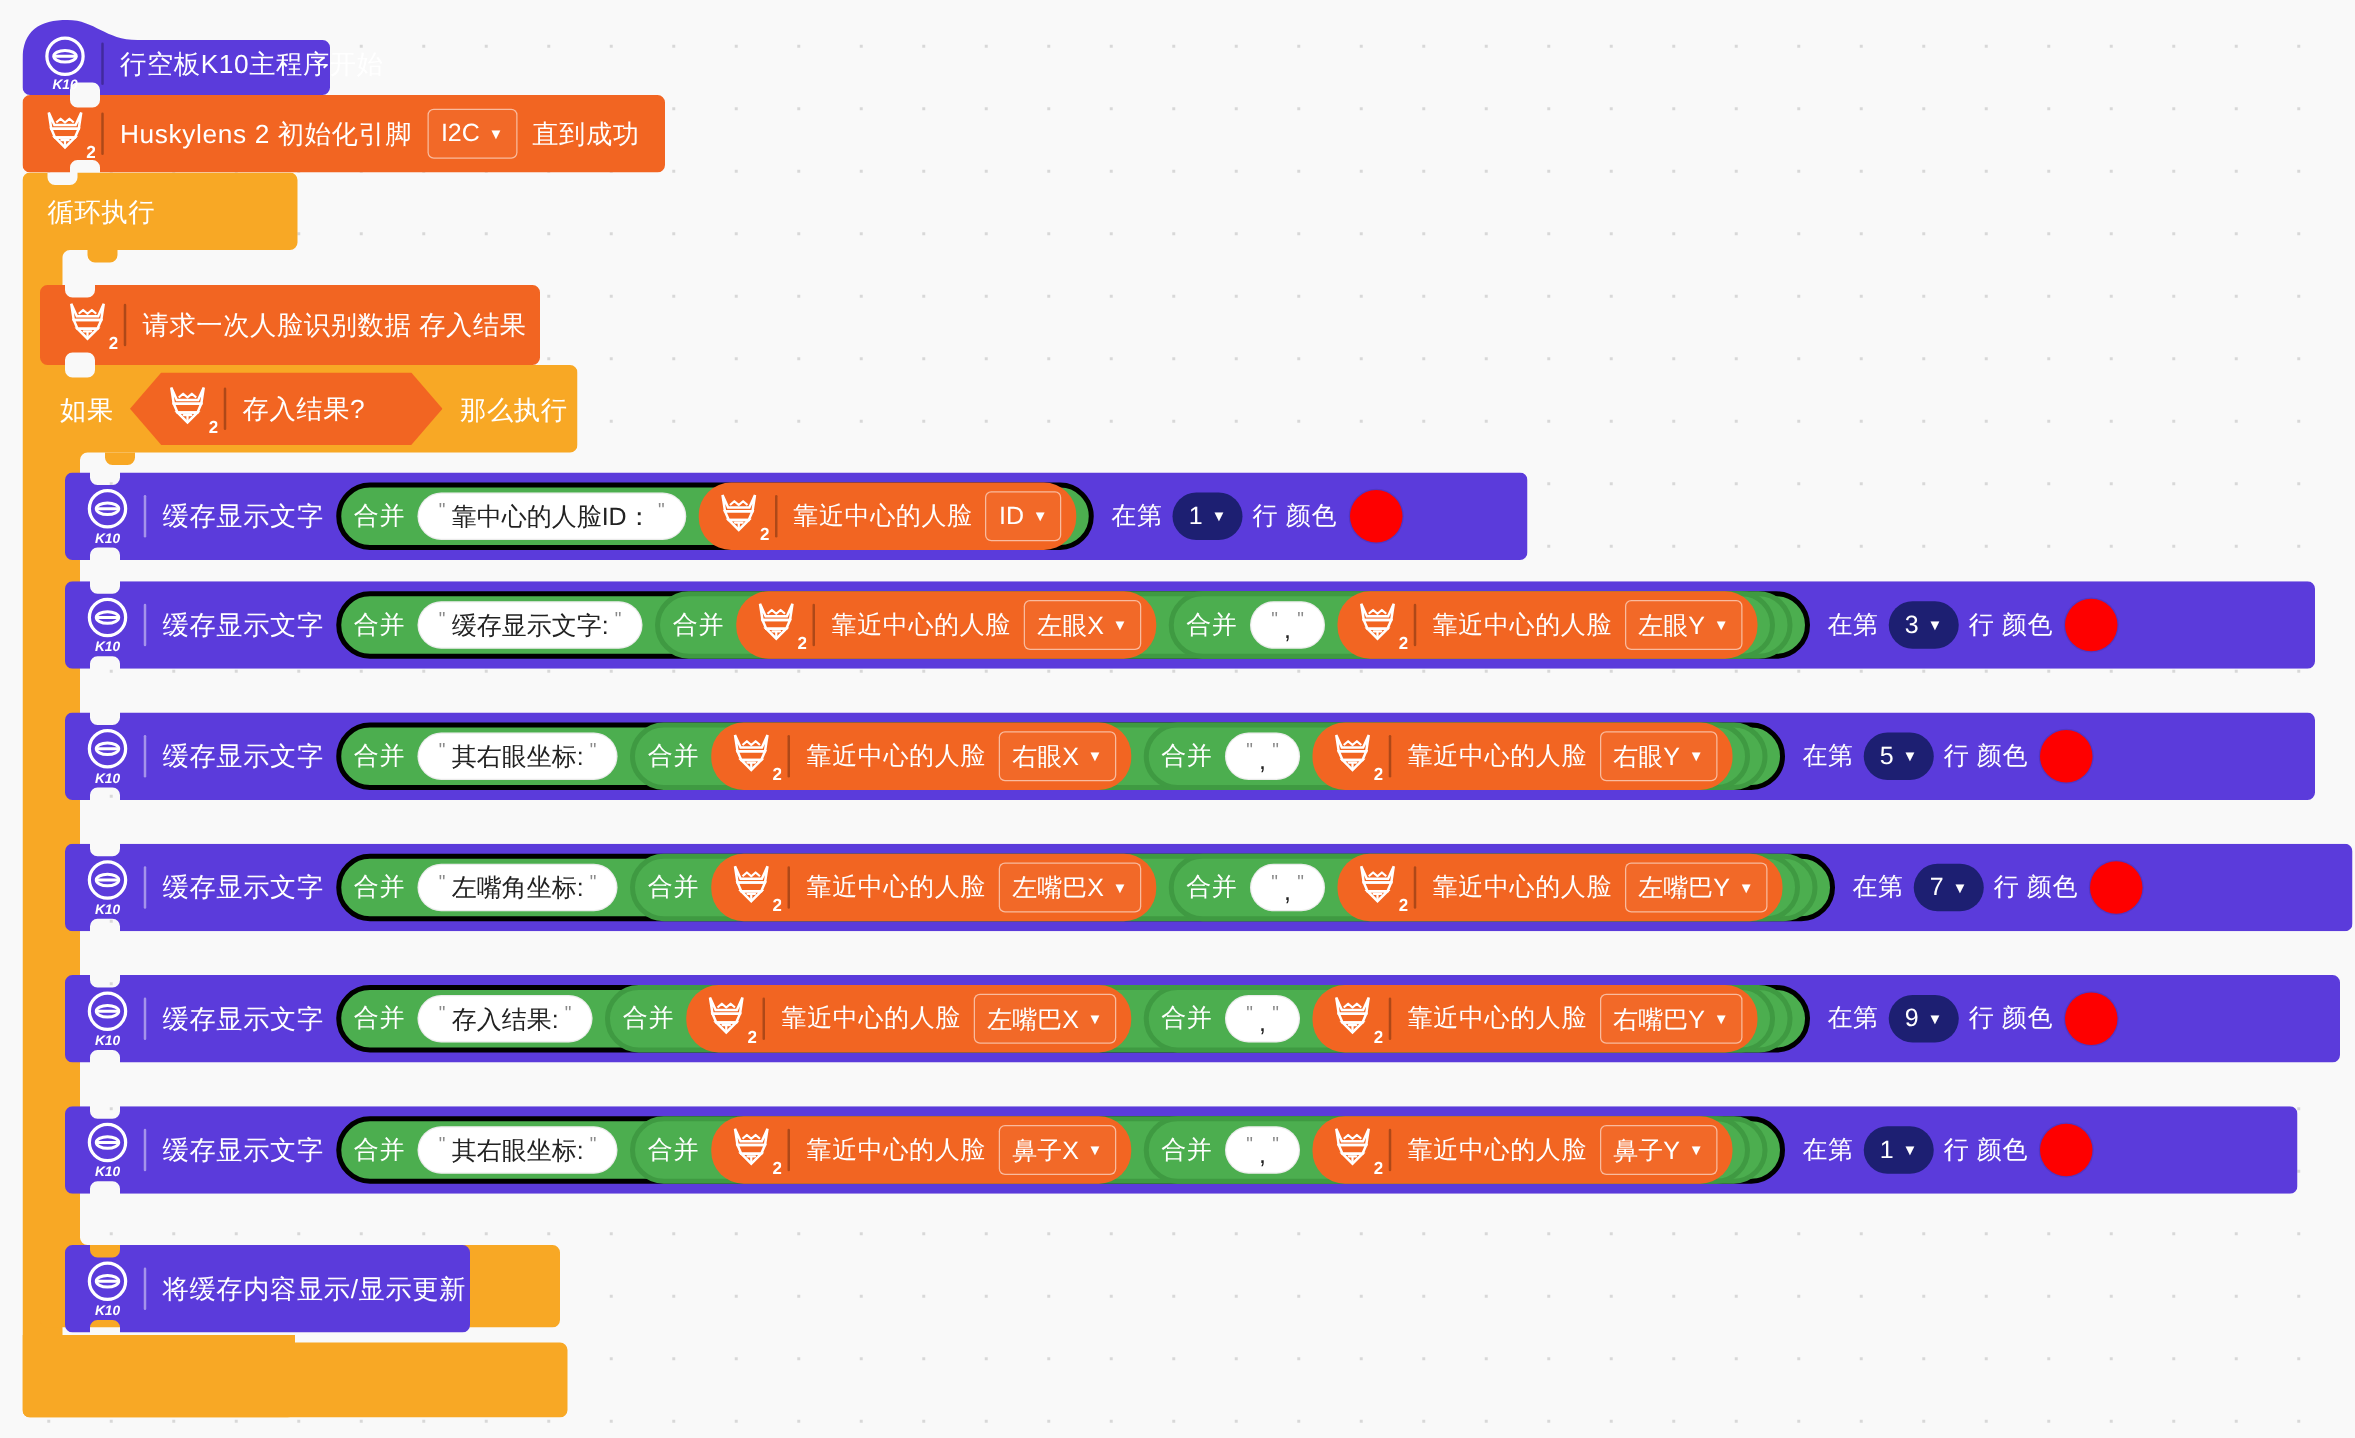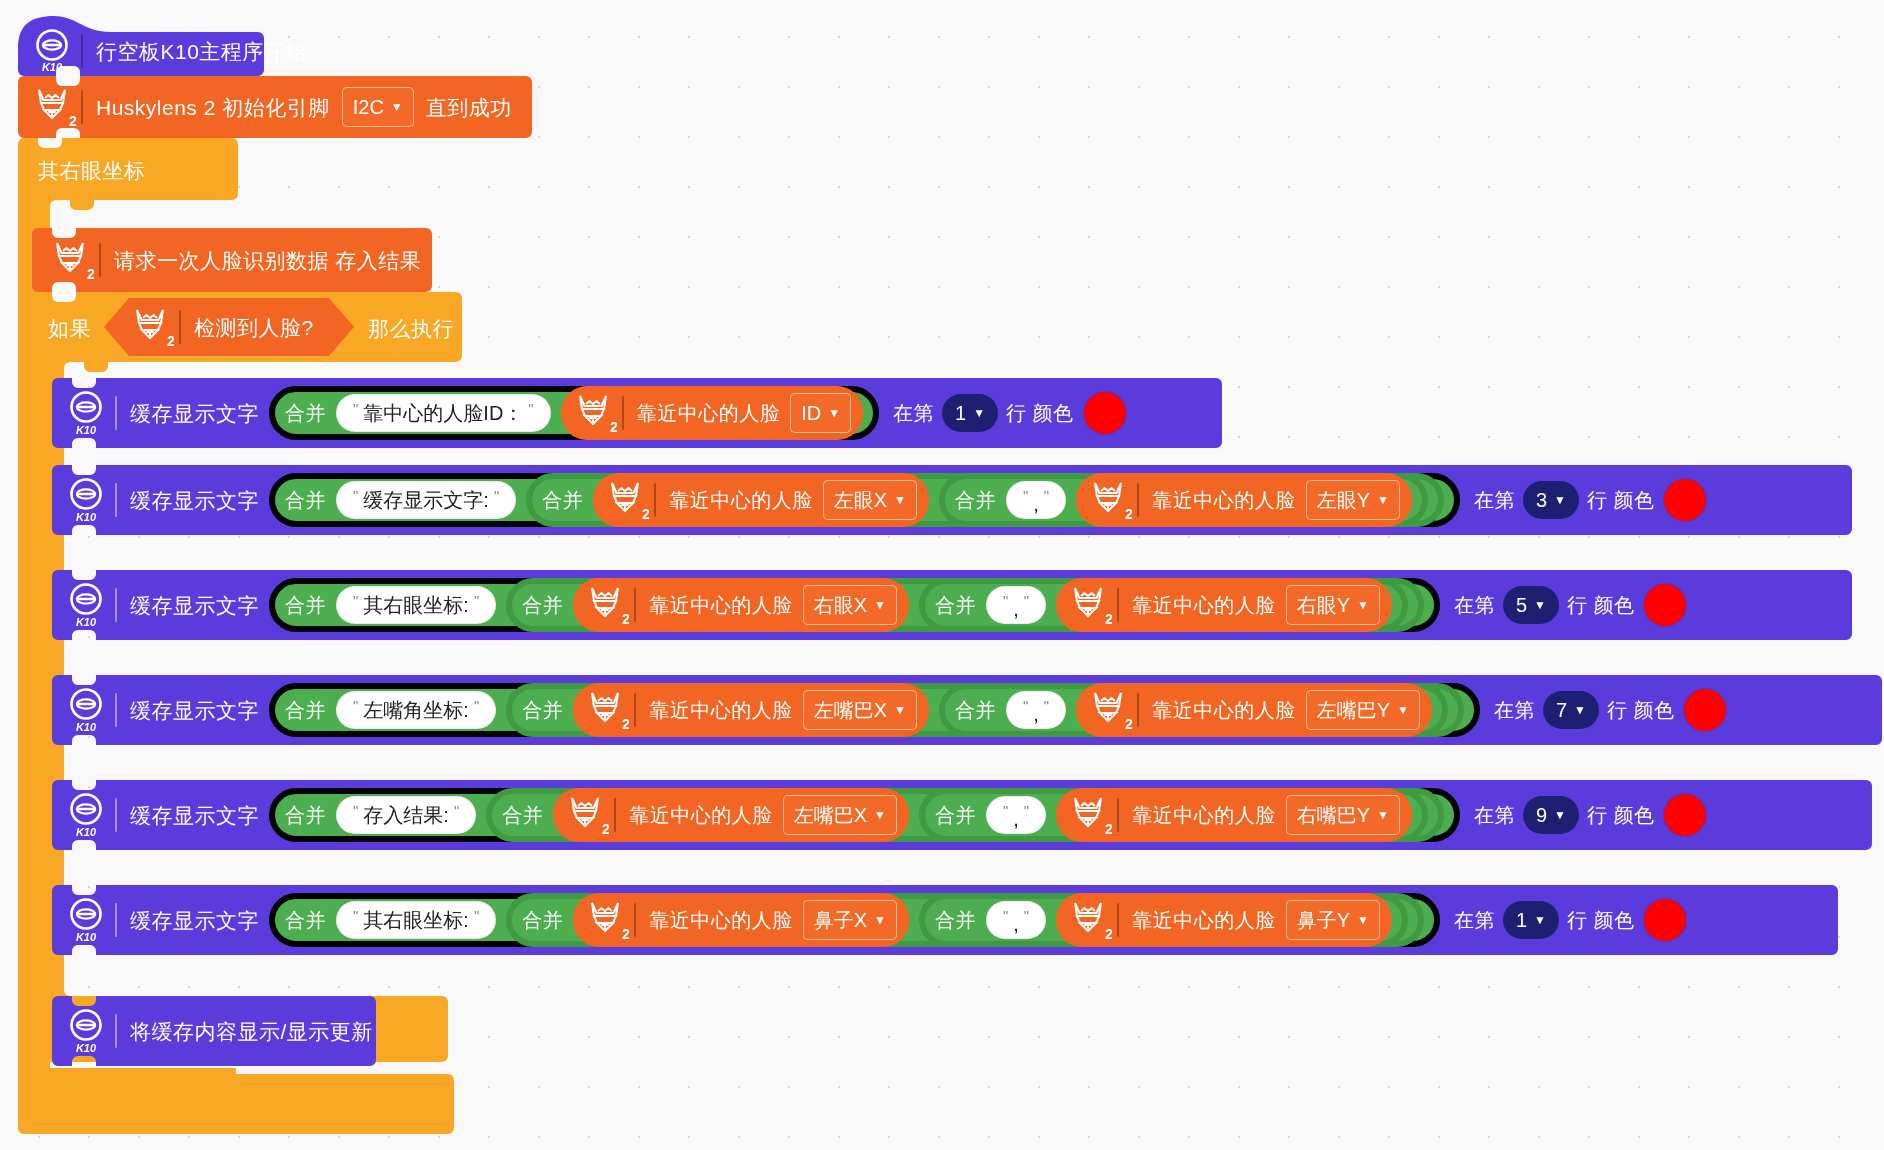--- a/index.html
+++ b/index.html
@@ -36,21 +36,21 @@
   .sep.lite{background:rgba(255,255,255,.45);}
 
   
   .obk{
     position:absolute;background:#f26522;border-radius:6px;
     display:flex;align-items:center;padding:0 14px;
   }
 
   
   .grn{
-    background:#4cae4f;border-radius:28px;border:6px solid #000000;
+    background:#4cae4f;border-radius:28px;border:4px solid #000000;
     display:flex;align-items:center;padding:0 10px;height:54px;
   }
 
   
   .tfield{
     background:#fff;border-radius:22px;height:38px;
     display:flex;align-items:center;justify-content:center;
     padding:0 12px;color:#222;font-size:20px;white-space:nowrap;
     box-shadow:inset 0 0 0 1px rgba(0,0,0,.08);
   }
@@ -143,21 +143,21 @@
     <span class="lbl">直到成功</span>
   </div>
 </div>
 
 <div class="layer" style="left:18px;top:138px;width:450px;height:996px;">
   <svg width="450" height="996" style="position:absolute;left:0;top:0;">
     <path d="M6,0 L20,0 L20,4 a6,6 0 0 0 6,6 L38,10 a6,6 0 0 0 6,-6 L44,0 L214,0 a6,6 0 0 1 6,6 L220,56 a6,6 0 0 1 -6,6 L38,62 a6,6 0 0 0 -6,6 L32,930 a6,6 0 0 0 6,6 L430,936 a6,6 0 0 1 6,6 L436,990 a6,6 0 0 1 -6,6 L6,996 a6,6 0 0 1 -6,-6 L0,6 a6,6 0 0 1 6,-6 Z" fill="#f8a825"></path>
     <path d="M38,62 L52,62 L52,66 a6,6 0 0 0 6,6 L70,72 a6,6 0 0 0 6,-6 L76,62 Z" fill="#f8a825"></path>
     <path d="M38,936 L52,936 L52,940 a6,6 0 0 0 6,6 L70,946 a6,6 0 0 0 6,-6 L76,936 Z" fill="#f8a825"></path>
   </svg>
-  <span class="lbl" style="position:absolute;left:20px;top:22px;">其右眼坐标</span>
+  <span class="lbl" style="position:absolute;left:20px;top:22px;">循环执行</span>
 </div>
 
 <div class="layer" style="left:18px;top:1068px;width:218px;height:66px;">
   <svg width="218" height="66">
     <path d="M0,0 L218,0 L218,60 a6,6 0 0 1 -6,6 L6,66 a6,6 0 0 1 -6,-6 Z" fill="#f8a825"></path>
   </svg>
 </div>
 
 <div class="layer" style="left:32px;top:228px;width:400px;height:64px;">
   <svg width="400" height="64" style="position:absolute;left:0;top:0;">
@@ -188,21 +188,21 @@
       <path d="M25,0 L225,0 L250,29 L225,58 L25,58 L0,29 Z" fill="#f26522"></path>
     </svg>
     <div class="row" style="position:absolute;left:26px;top:6px;height:46px;">
       <div class="bicon">
         <svg width="44" height="46">
             <use href="#ic-husky"></use>
           <text x="37" y="42" font-size="14" font-weight="bold" fill="#fff" font-family="Liberation Sans, sans-serif">2</text>
         </svg>
       </div>
       <div class="sep"></div>
-      <span class="lbl">检测到人脸?</span>
+      <span class="lbl">存入结果?</span>
     </div>
   </div>
   <span class="lbl" style="position:absolute;left:336px;top:26px;">那么执行</span>
 </div>
 
 <div class="layer" style="left:52px;top:378px;width:1170px;height:70px;">
   <svg width="1170" height="70" style="position:absolute;left:0;top:0;">
     <path d="M6,0 L20,0 L20,4 a6,6 0 0 0 6,6 L38,10 a6,6 0 0 0 6,-6 L44,0 L1164,0 a6,6 0 0 1 6,6 L1170,64 a6,6 0 0 1 -6,6 L44,70 L44,66 a6,6 0 0 0 -6,-6 L26,60 a6,6 0 0 0 -6,6 L20,70 L6,70 a6,6 0 0 1 -6,-6 L0,6 a6,6 0 0 1 6,-6 Z" fill="#5b3bdb"></path>
   </svg>
   <div class="row" style="position:absolute;left:14px;top:11px;height:48px;">

